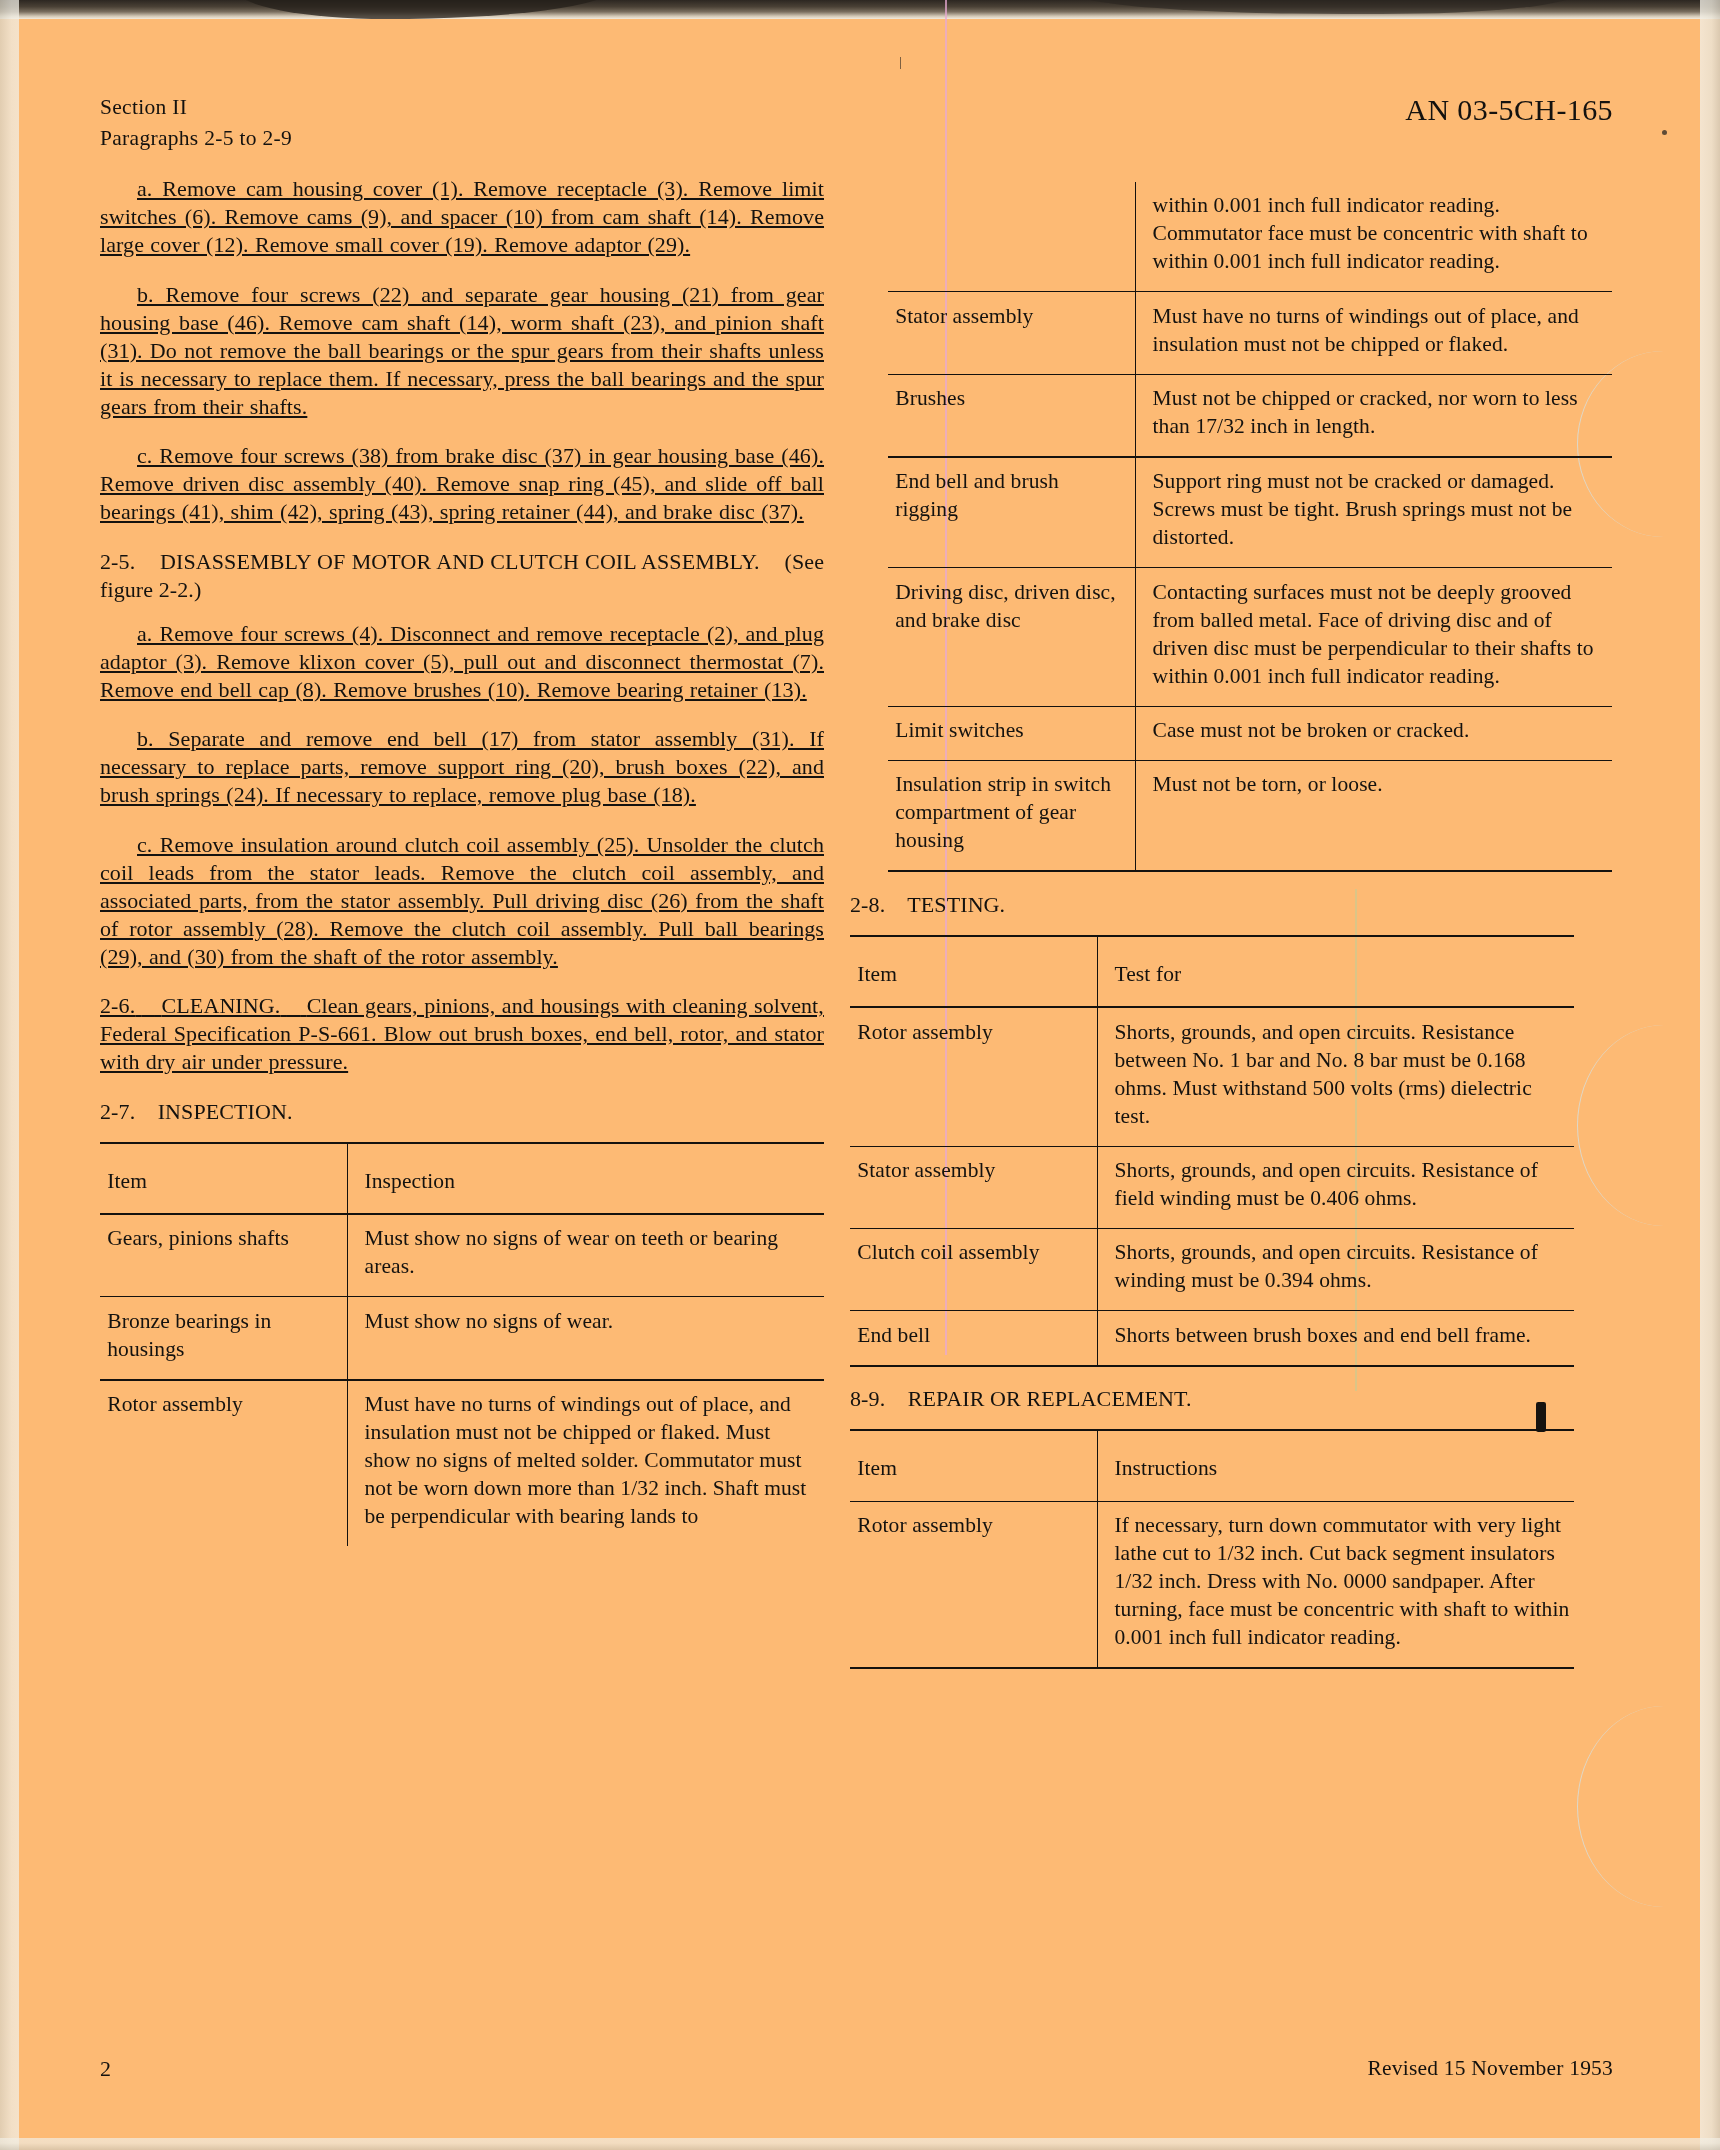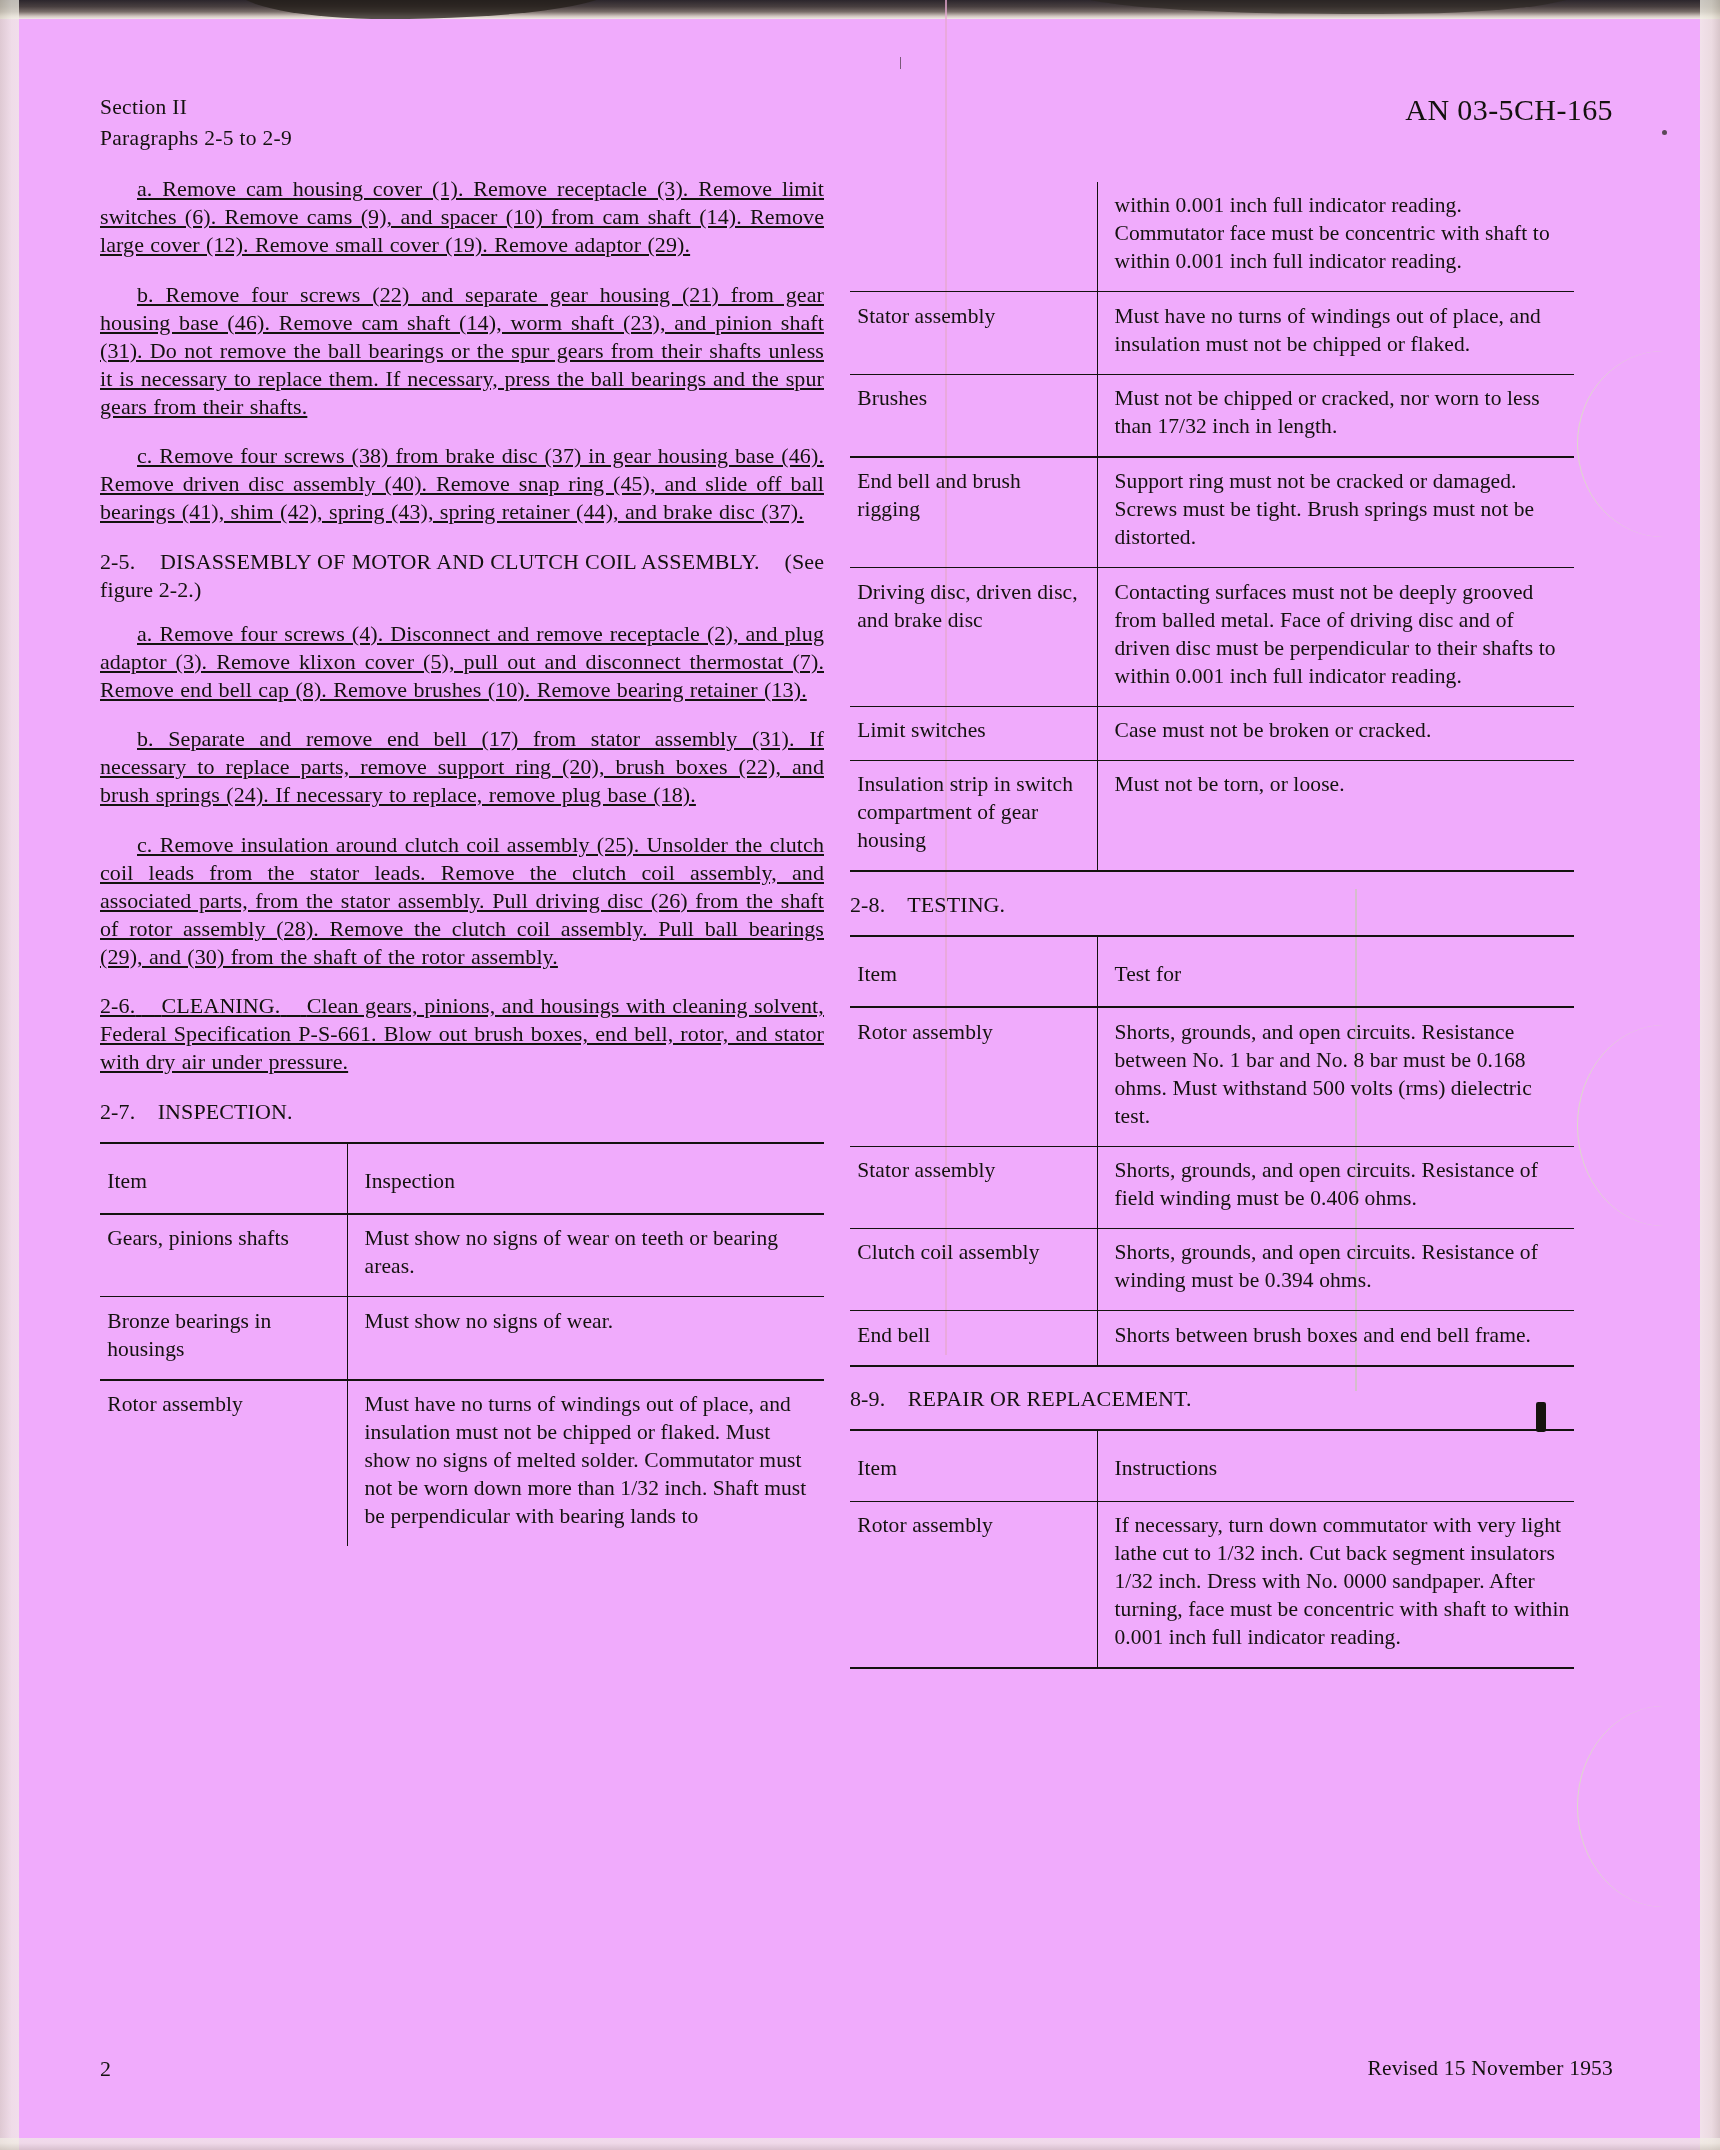--- a/index.html
+++ b/index.html
@@ -4,21 +4,21 @@
 <style>
   html, body {
     margin: 0;
     padding: 0;
     background: #6b6b6b;
   }
   .page {
     position: relative;
     width: 1721px;
     height: 2151px;
-    background: #f0abfc;
+    background: #fdba74;
     overflow: hidden;
     font-family: "Liberation Serif", "DejaVu Serif", serif;
     color: #14120f;
   }
   
   .scan-top-edge {
     position: absolute; top: 0; left: 0; width: 1721px; height: 18.6px;
     background: linear-gradient(180deg, #1a1a1a 0%, #3a3630 35%, #6e675c 62%, #cfc9bb 85%, #f2efe6 100%);
     opacity: .92;
   }
@@ -130,21 +130,21 @@
   .sec-num { }
   .sec-title { }
 
   
   table.dt {
     border-collapse: collapse;
     width: 724px;
     margin: 5.7px 0 18.6px 0;
     table-layout: fixed;
   }
-  table.dt.tight { margin-top: 7.2px; }
+  table.dt.tight { margin-top: 7.2px; margin-left: 38px; }
   table.dt col.c1 { width: 247px; }
   table.dt col.c2 { width: 477px; }
   table.dt th, table.dt td {
     vertical-align: top;
     font-size: 21.5px;
     line-height: 28px;
     font-weight: normal;
     text-align: left;
     padding: 9.3px 11.5px 16px 10px;
     letter-spacing: 0.1px;

